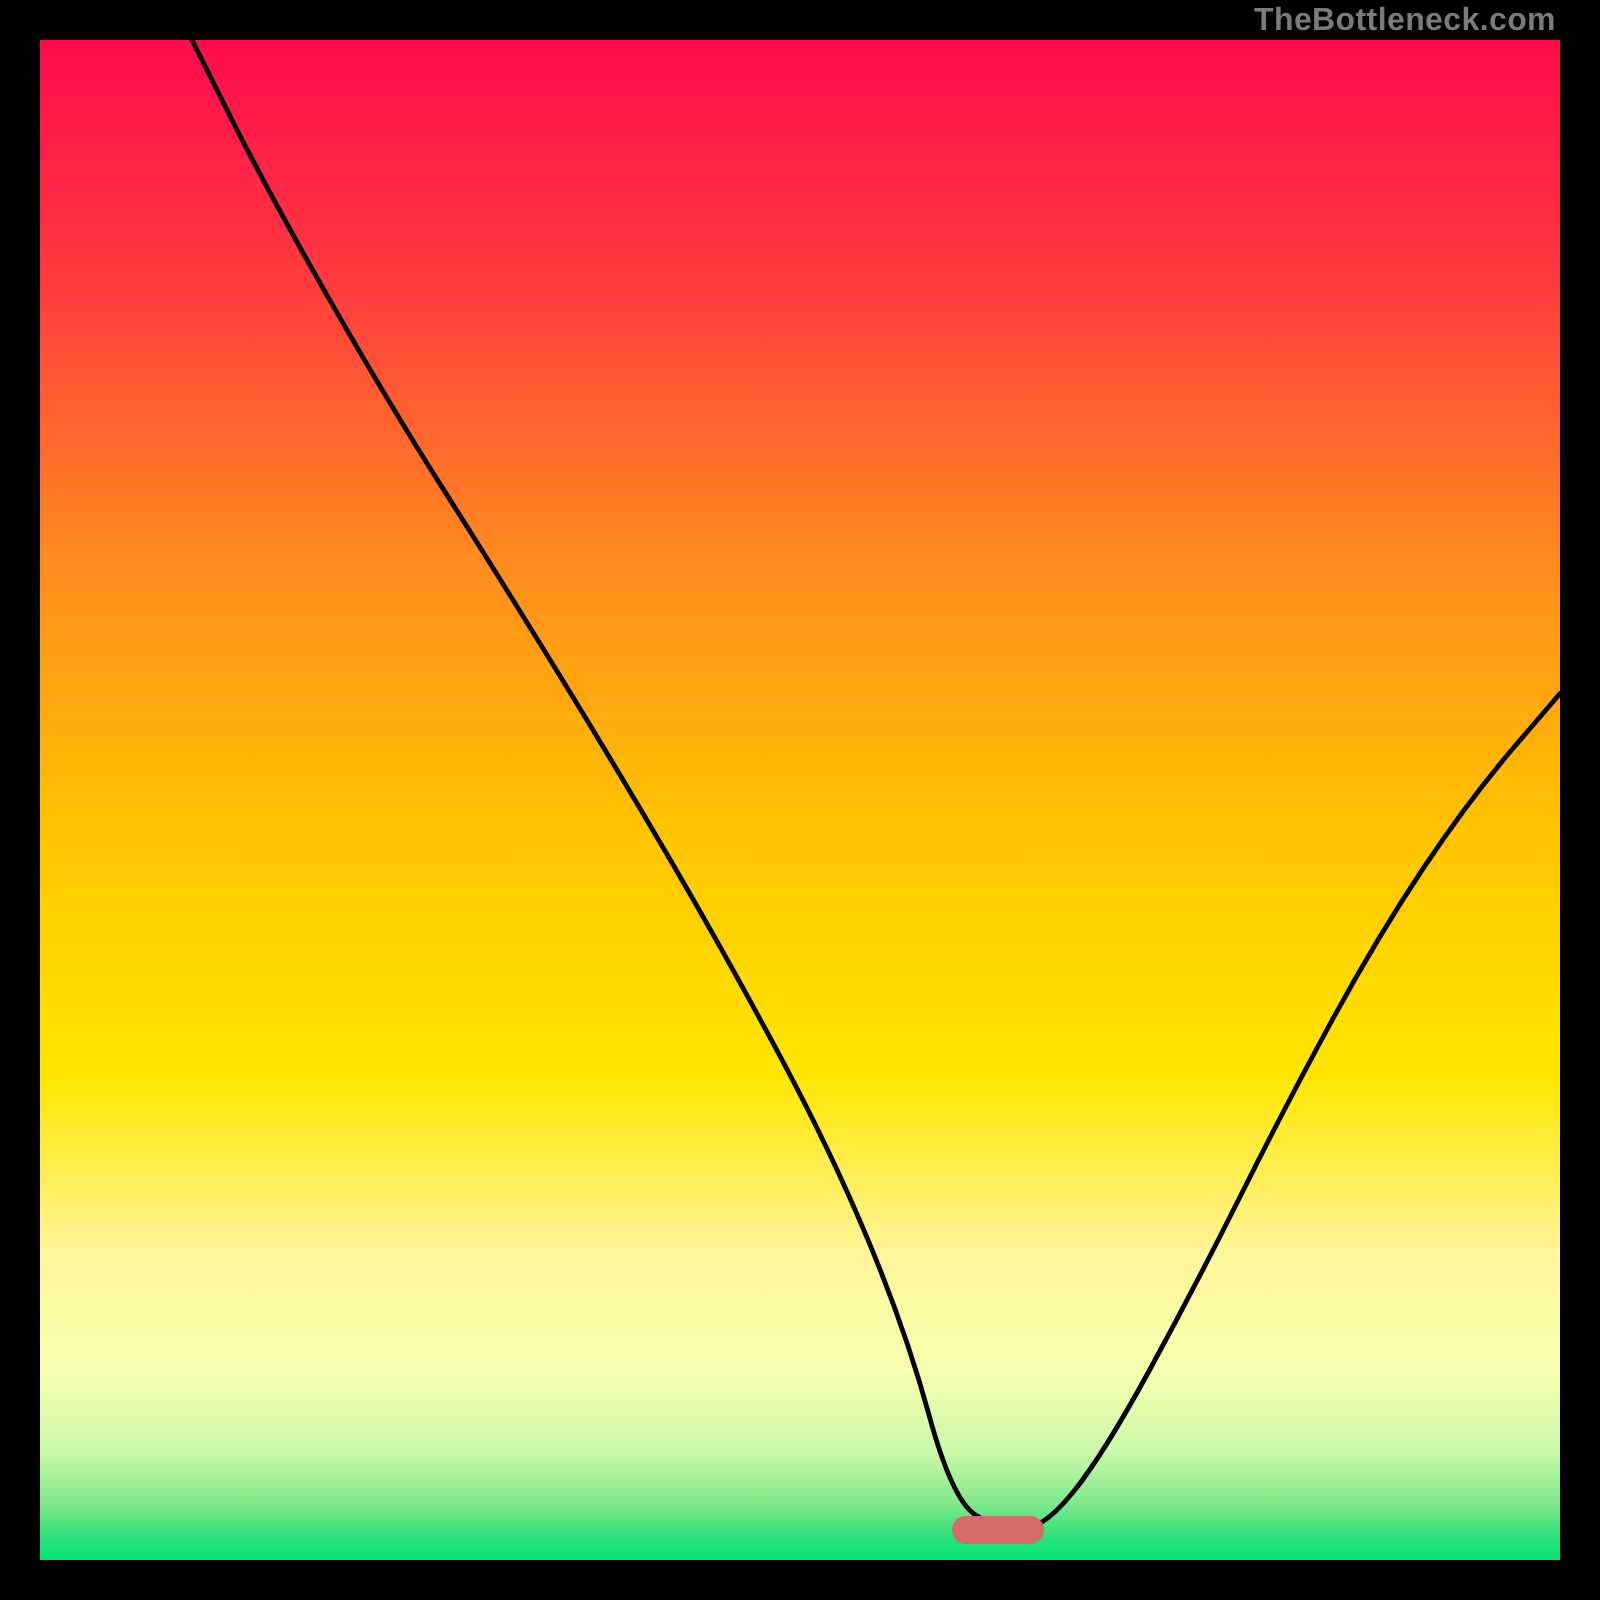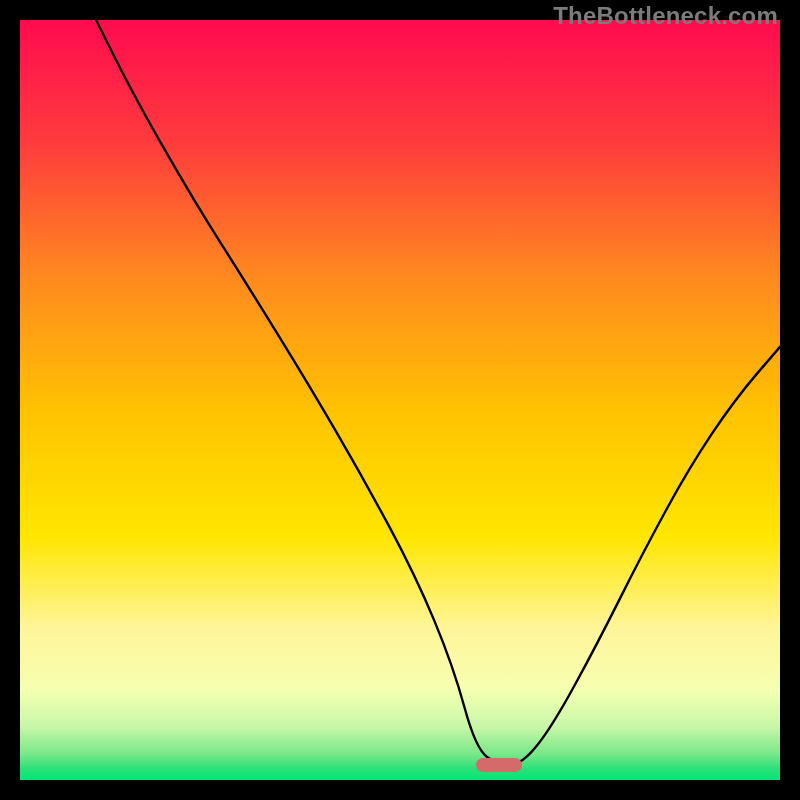--- a/index.html
+++ b/index.html
@@ -22,21 +22,21 @@
     top: 20px;
     width: 760px;
     height: 760px;
     overflow: hidden;
   }
   .watermark {
     position: absolute;
     top: 2px;
     right: 22px;
     font-family: Arial, Helvetica, sans-serif;
-    font-size: 24px;
+    font-size: 16px;
     font-weight: 600;
     color: #7b7b7b;
     z-index: 10;
     letter-spacing: 0.2px;
   }
   .optimum-marker {
     position: absolute;
     background: #d46a6a;
     border-radius: 999px;
     z-index: 5;

